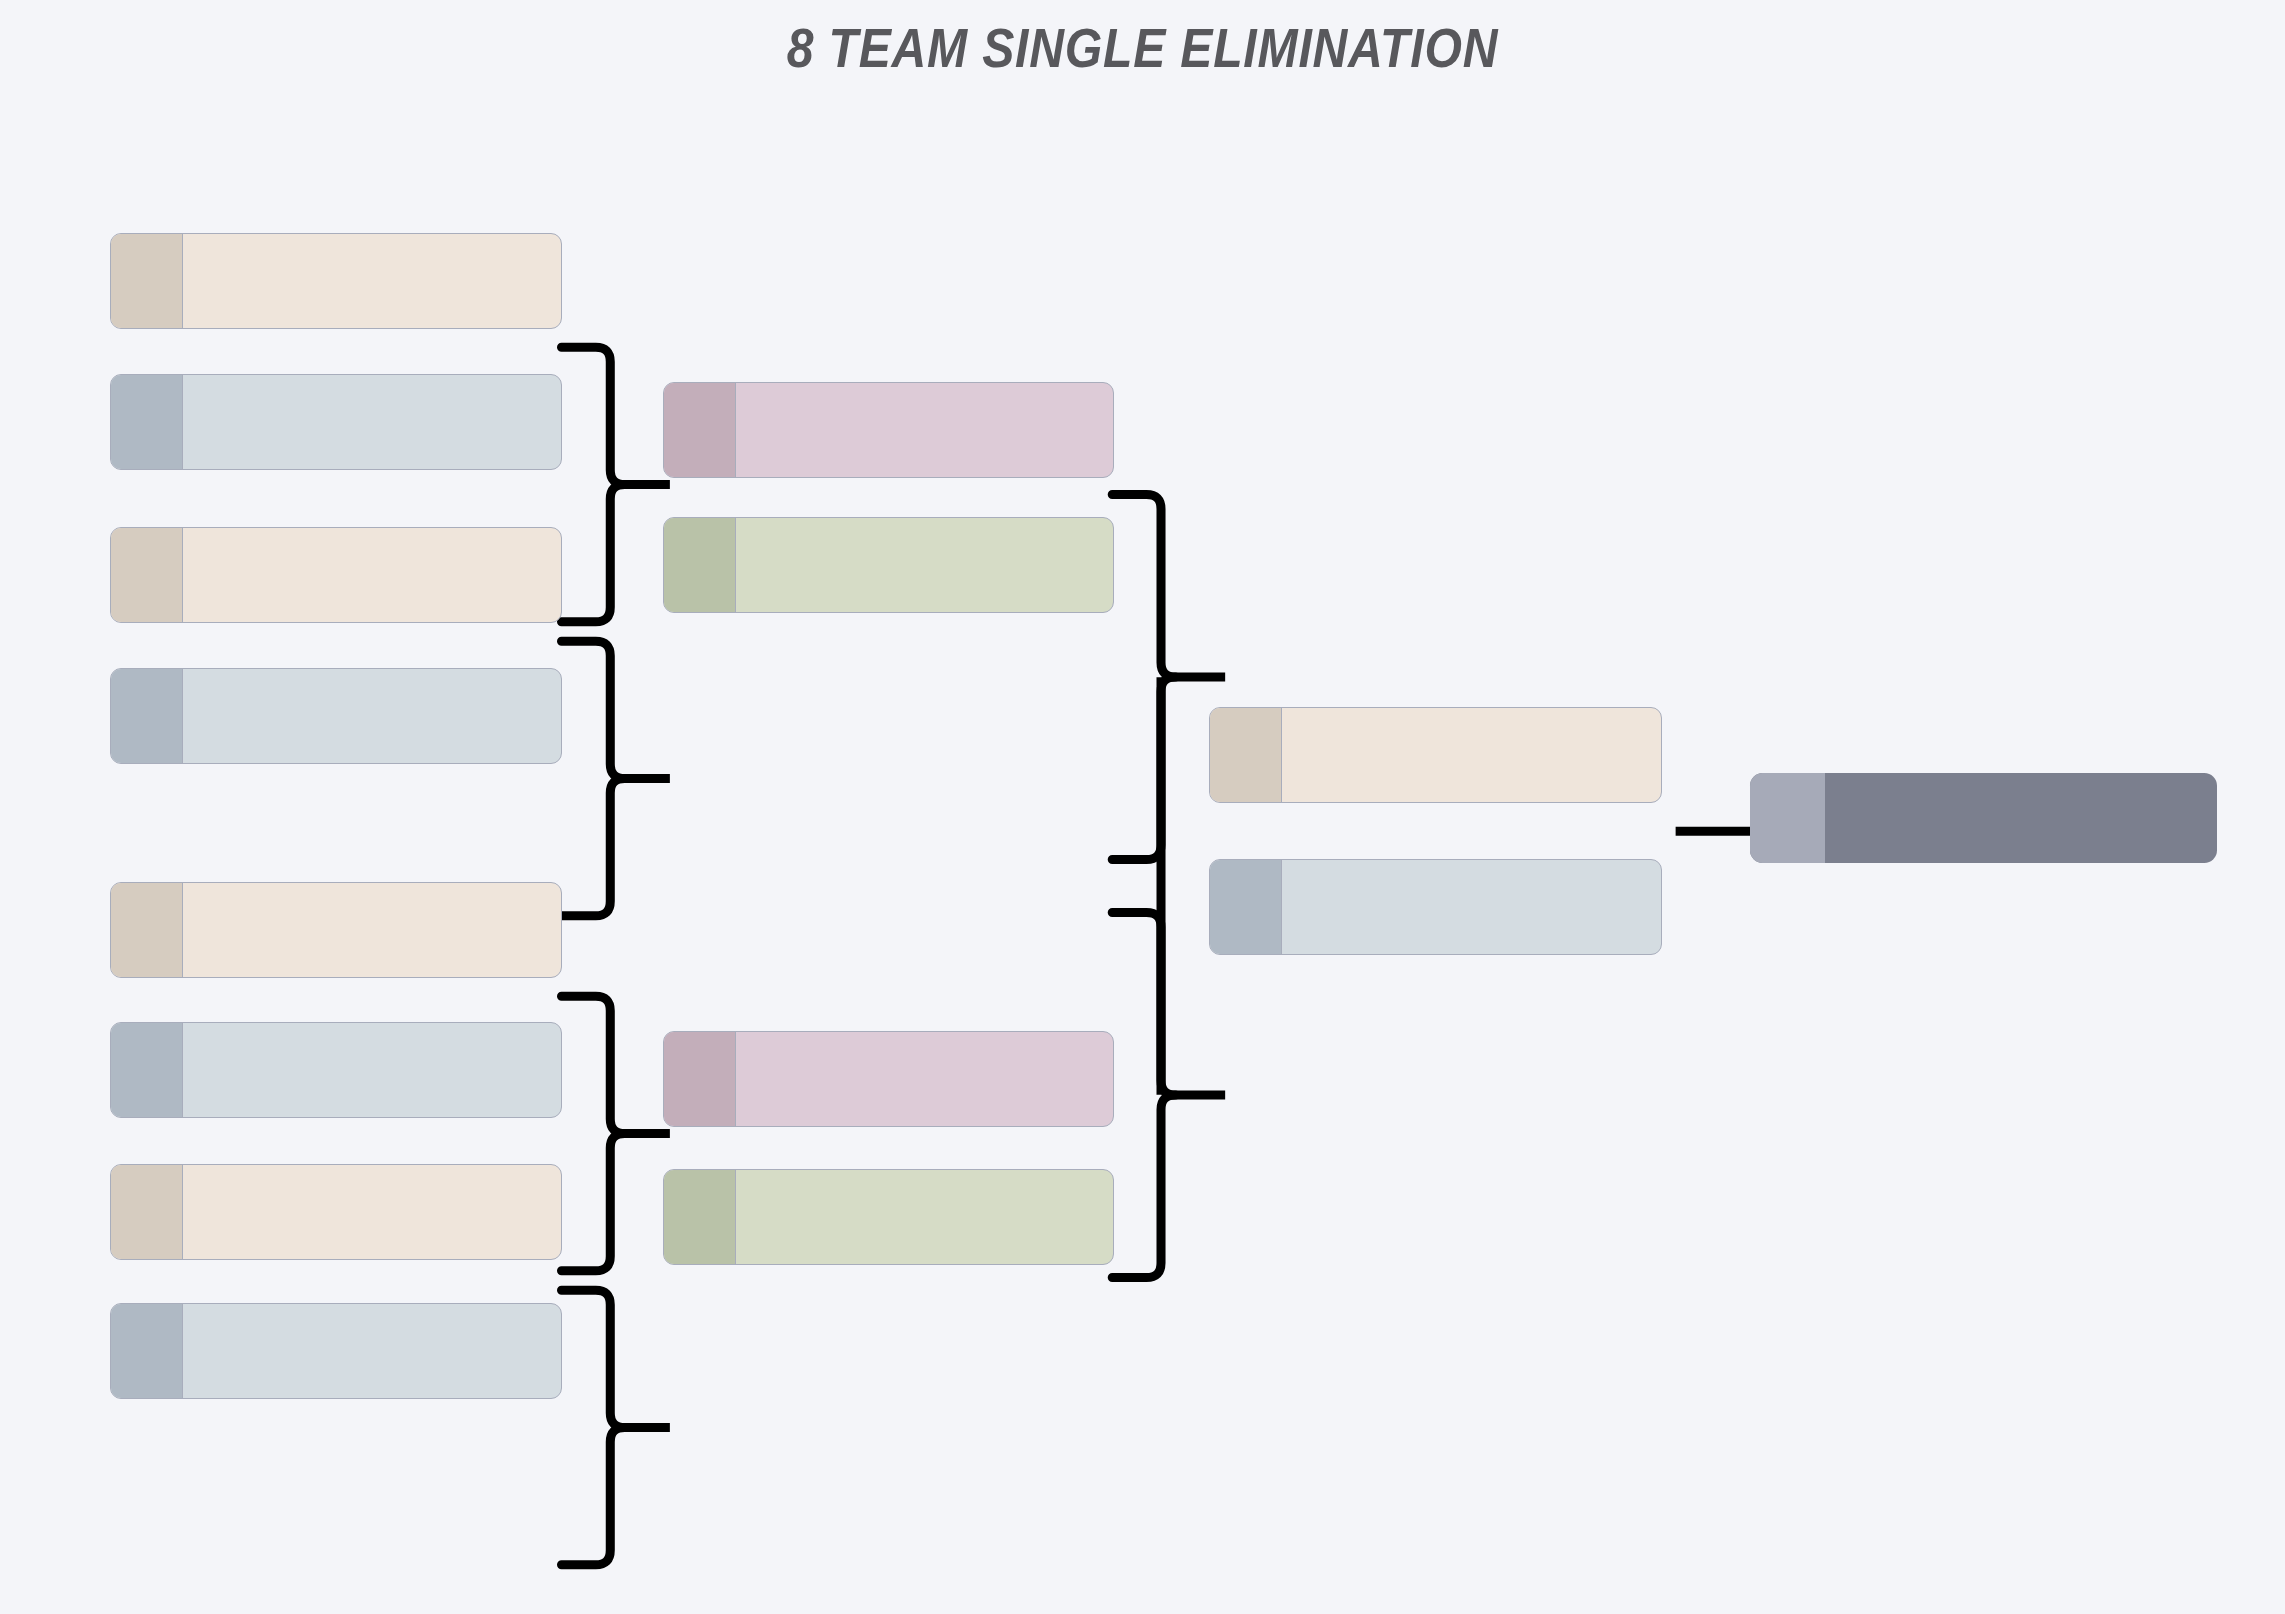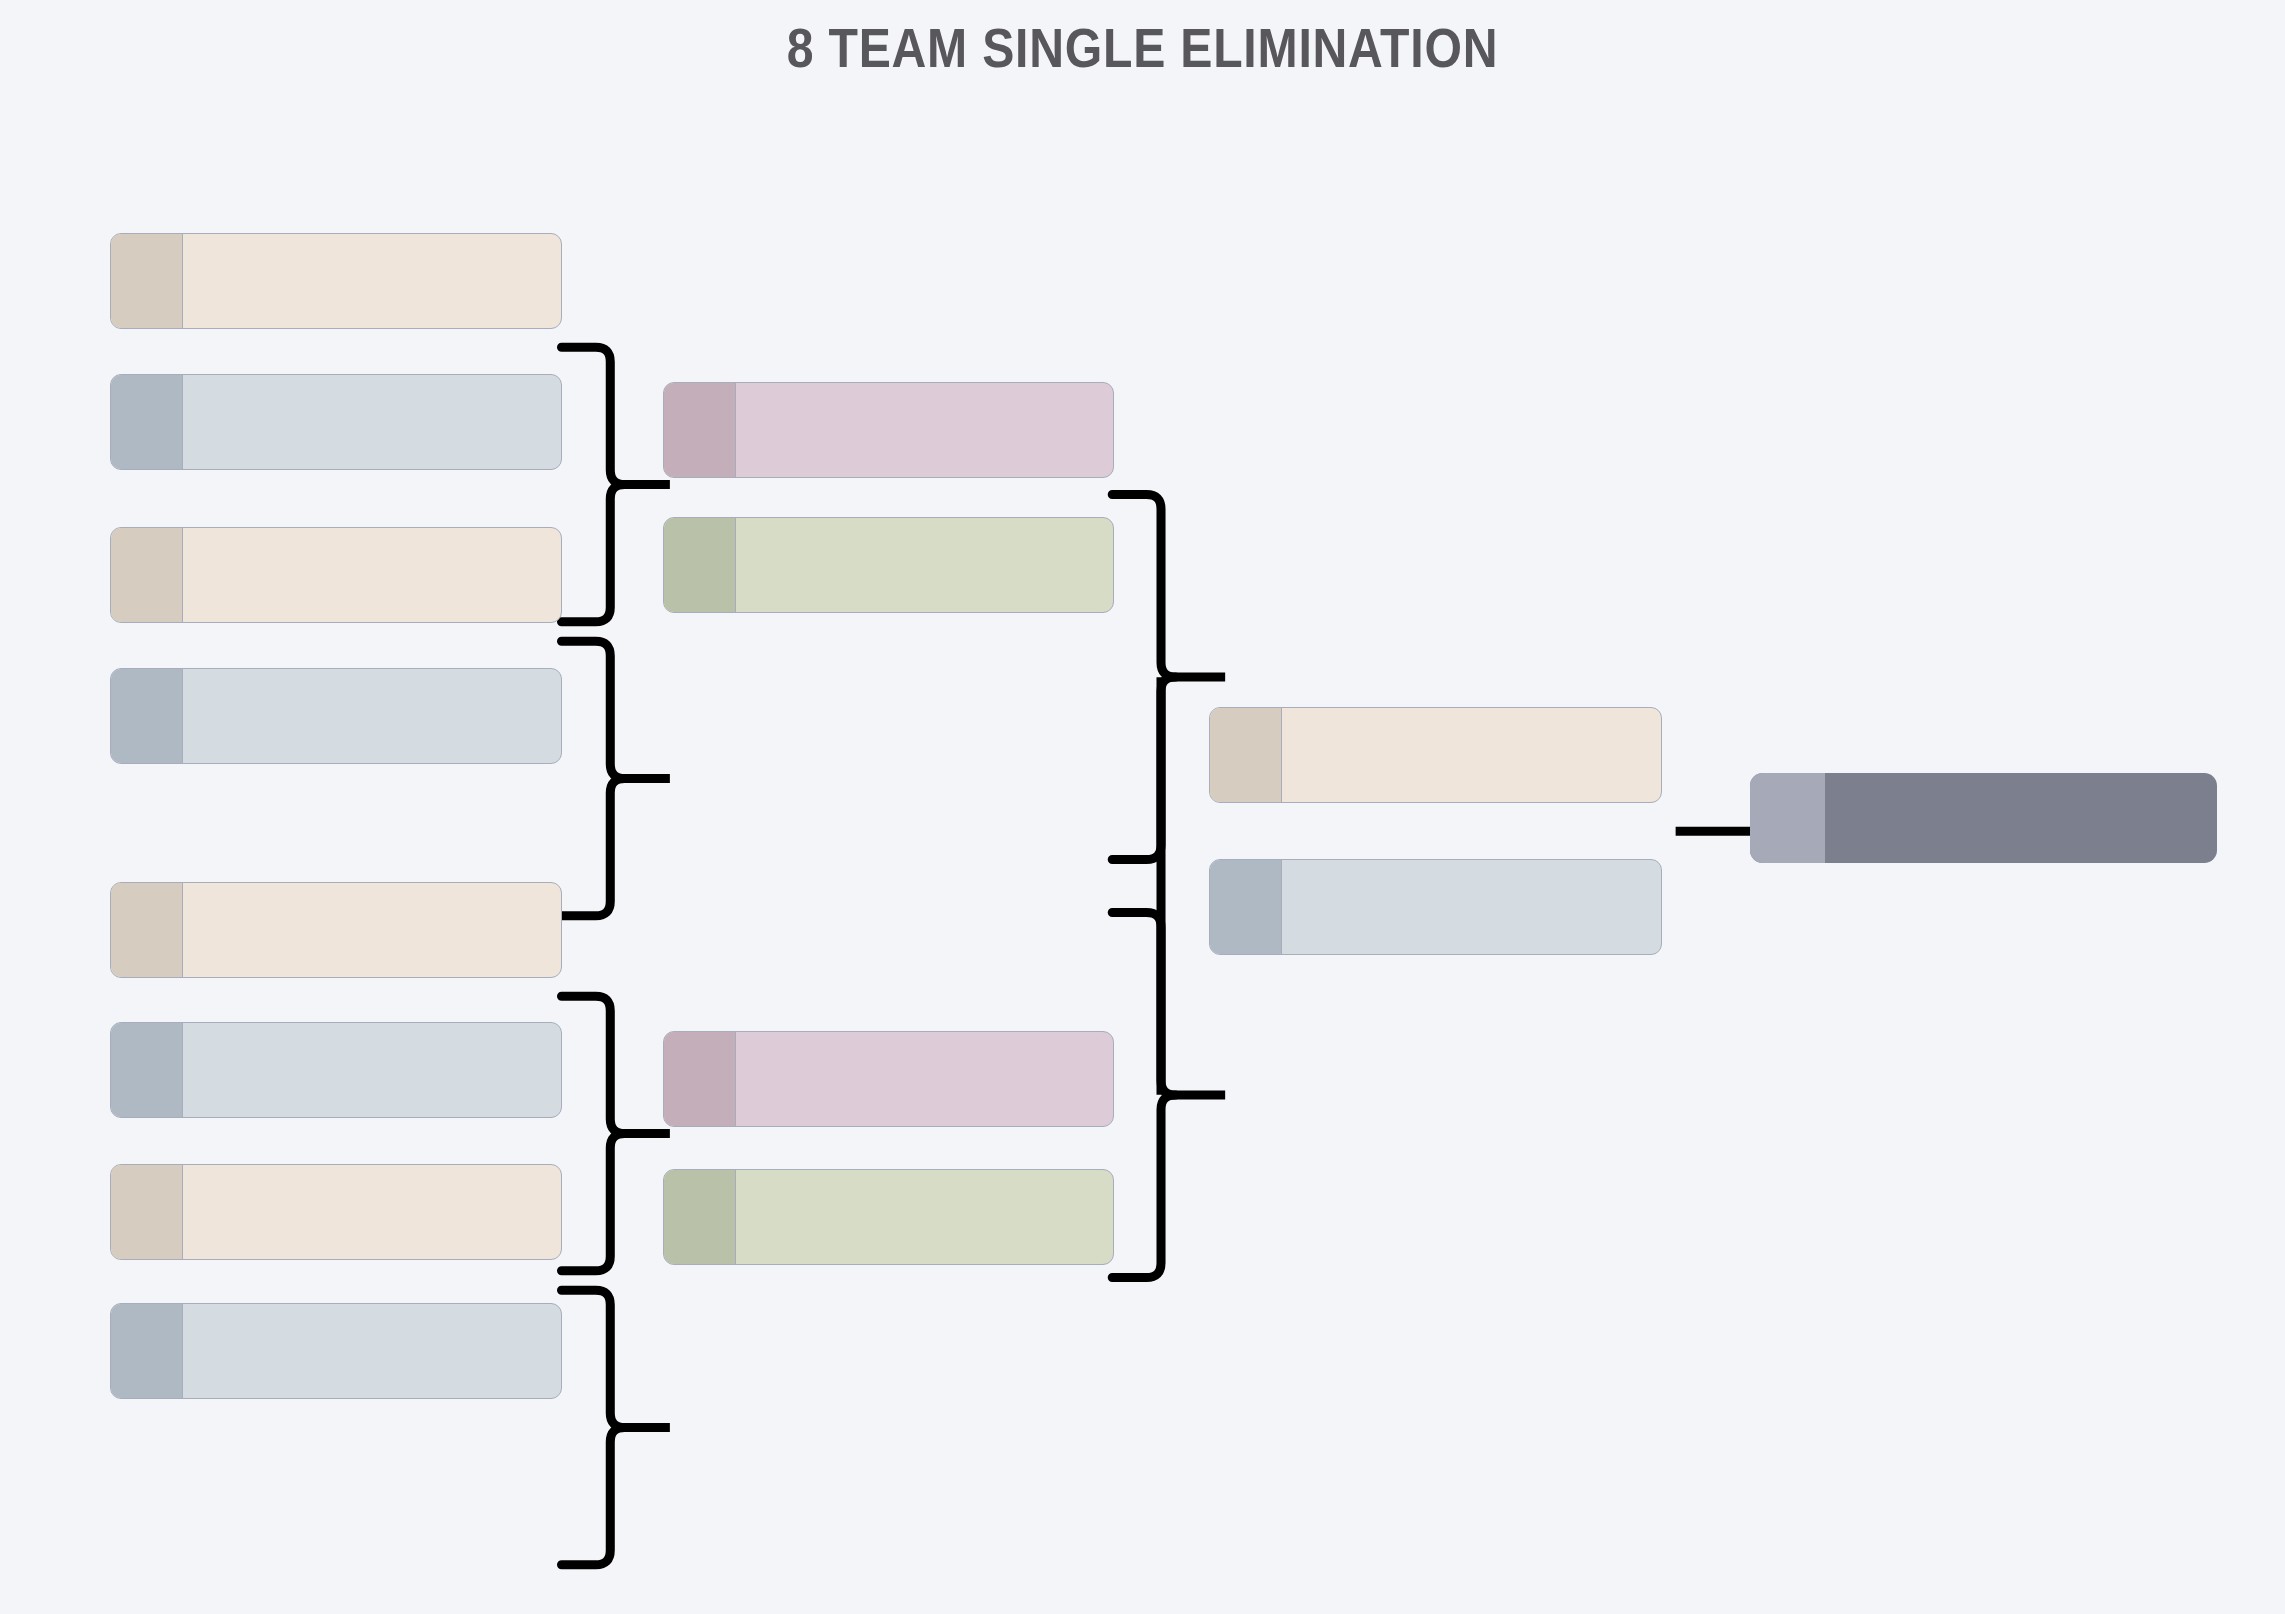--- a/index.html
+++ b/index.html
@@ -13,20 +13,21 @@
     background: #f4f5f9;
     font-family: "Liberation Sans", sans-serif;
     overflow: hidden;
   }
 
   #bracket-root {
     position: relative;
     width: 2285px;
     height: 1200px;
     background: #f4f5f9;
+    font-style: italic;
   }
 
   
   #page-title {
     position: absolute;
     left: 0;
     top: 14.5px;
     width: 2285px;
     text-align: center;
     font-family: "Liberation Sans", sans-serif;

